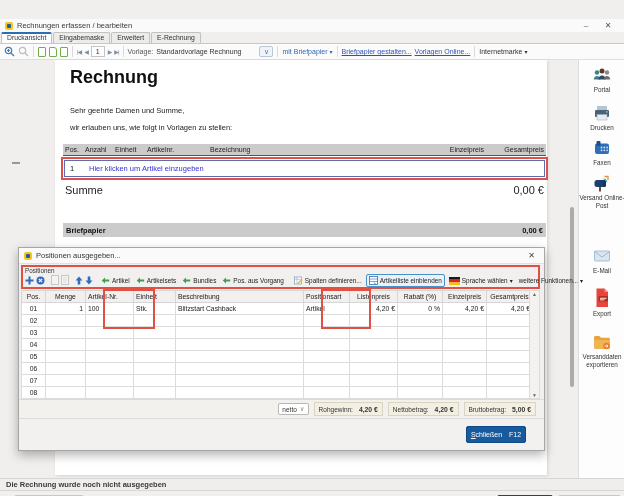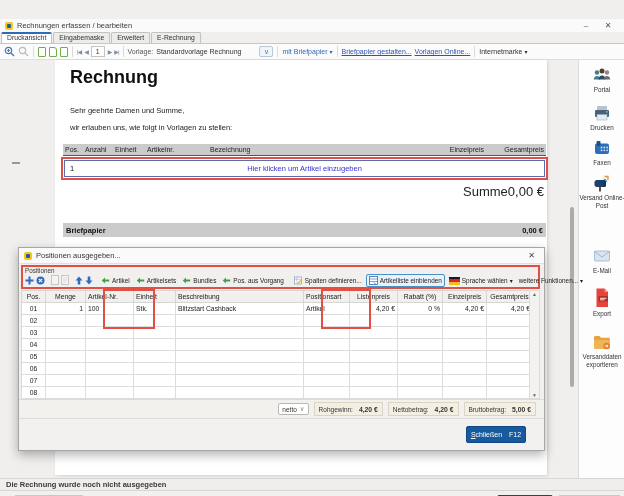--- a/index.html
+++ b/index.html
@@ -38,22 +38,22 @@
   .prev-scroll { position:absolute; left:570px; top:147px; width:4px; height:180px; background:#adaba9; border-radius:2px; }
 
   .inv-title { position:absolute; left:15px; top:7px; font-size:18px; font-weight:bold; color:#111; }
   .inv-text1 { position:absolute; left:15px; top:46px; font-size:7.5px; color:#222; }
   .inv-text2 { position:absolute; left:15px; top:63px; font-size:7.5px; color:#222; }
   .inv-head { position:absolute; left:8px; top:84px; width:483px; height:12px; background:#cbcbcb; border-bottom:1px solid #555; display:flex; align-items:center; font-size:7px; color:#222; }
   .ih-pos{width:22px; padding-left:2px;} .ih-anz{width:30px;} .ih-ein{width:32px;} .ih-art{width:63px;} .ih-bez{flex:1;} .ih-epr{width:62px; text-align:right;} .ih-gpr{width:62px; text-align:right; padding-right:2px;}
   .inv-row-outer { position:absolute; left:6px; top:97px; width:487px; height:23px; border:2px solid #e25044; background:#fff; padding:1px; }
   .inv-row-inner { width:100%; height:100%; border:1px solid #5a6db0; display:flex; align-items:center; font-size:7.5px; }
   .inv-row-num { width:24px; padding-left:5px; color:#111; }
-  .inv-row-hint { flex:1; text-align:center; color:#3232d8; }
-  .inv-summe { position:absolute; left:8px; top:124px; width:483px; display:flex; justify-content:flex-end; font-size:13px; color:#222; padding:0 2px; }
+  .inv-row-hint { flex:1; color:#3232d8; }
+  .inv-summe { position:absolute; left:8px; top:124px; width:483px; display:flex; justify-content:space-between; font-size:11px; color:#222; padding:0 2px; }
   .inv-total { position:absolute; left:8px; top:163px; width:483px; height:14px; background:#cbcbcb; display:flex; justify-content:space-between; align-items:center; font-size:7.5px; font-weight:bold; color:#111; padding:0 3px; }
 
   
   .sidebar { position:absolute; right:0; top:0; width:46px; height:100%; background:#fdfdfd; border-left:1px solid #dedcda; }
   .sb-item { position:absolute; left:0; width:46px; display:flex; flex-direction:column; align-items:center; }
   .sb-item svg { display:block; }
   .sb-label { font-size:6.3px; color:#333; text-align:center; line-height:8px; margin-top:1px; width:46px; }
 
   
   .dialog { position:absolute; left:18px; top:228px; width:527px; height:204px; background:#f1f0ef; border:1px solid #a8a6a4; box-shadow:0 4px 10px rgba(0,0,0,0.3); z-index:5; }

